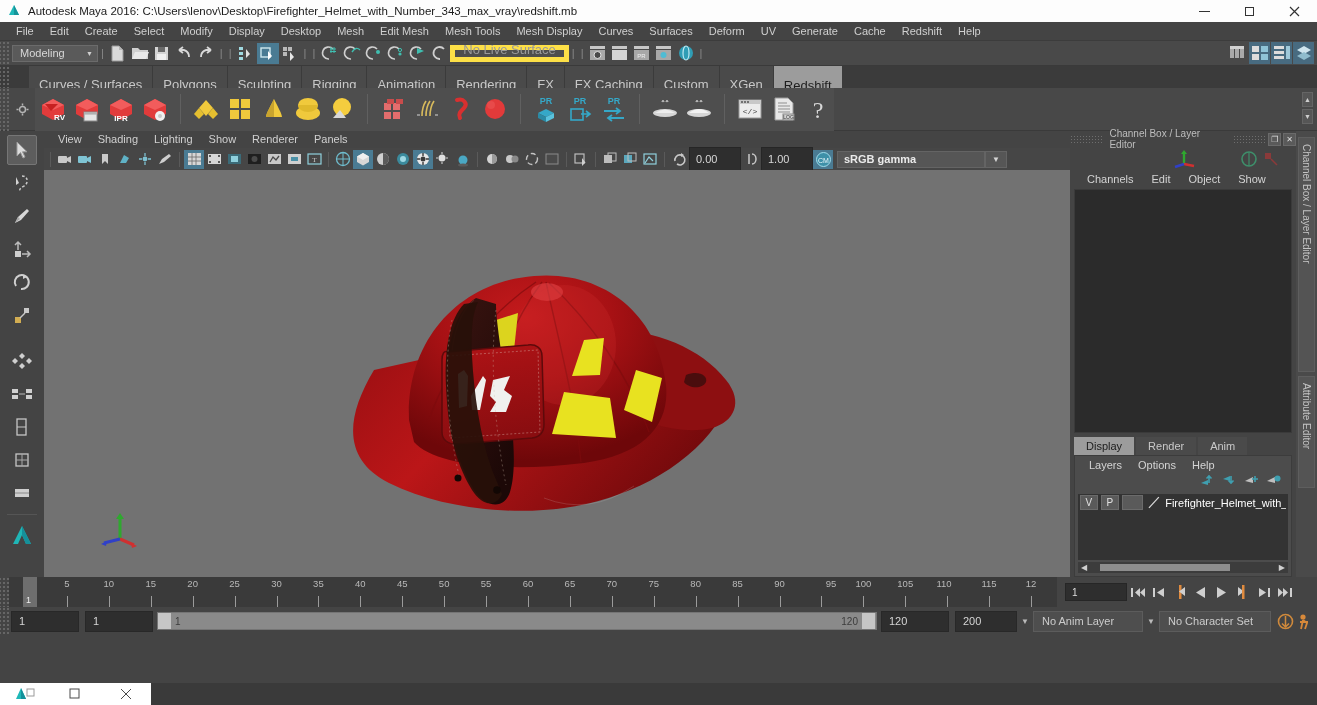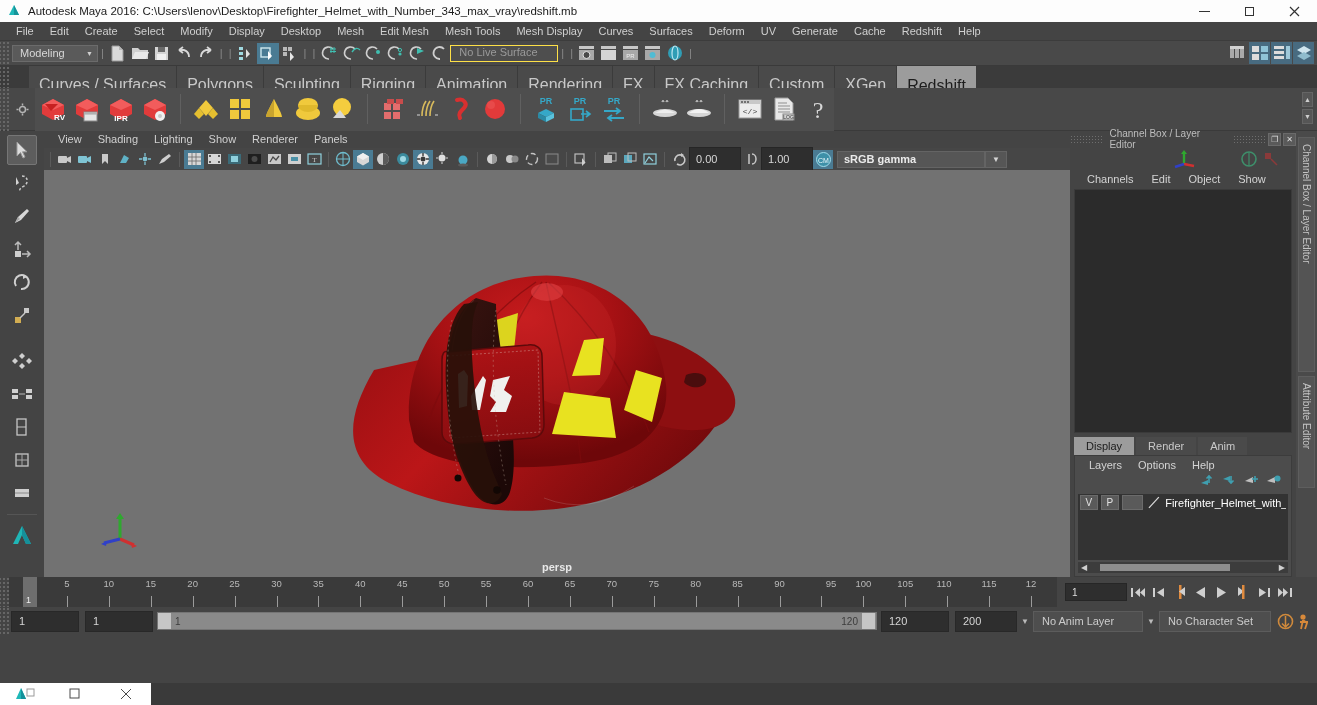--- a/index.html
+++ b/index.html
@@ -41,29 +41,29 @@
   .combo{
     height:17px; background:#5a5a5a; border:1px solid #6b6b6b; color:#d8d8d8;
     display:flex;align-items:center; padding:0 4px 0 7px; font-size:11px;
     min-width:86px; justify-content:space-between; margin-left:3px;
   }
   .combo .car{ font-size:7px; color:#cfcfcf; margin-left:8px;}
   .tsep2{ color:#8a8a8a; font-size:11px; margin:0 3px;}
   .tbtn{ width:22px;height:21px;display:flex;align-items:center;justify-content:center;flex:none;}
   .tbtn.sel{ background:#4a7b93; }
   .tbtn svg{display:block}
-  .lsurf{ height:17px;background:#4e4e4e;border:1px solid #fde047;color:#9a9a9a;
-     display:flex;align-items:flex-start;padding:0 8px;font-size:11px;min-width:108px;}
+  .lsurf{ height:17px;background:#4e4e4e;border:5px solid #fde047;color:#9a9a9a;
+     display:flex;align-items:flex-end;padding:0 8px;font-size:13px;min-width:108px;}
   .tb-right{ position:absolute; right:3px; top:1px; display:flex; gap:1px;}
   .tbtn.bl{ background:#486b80; width:21px;height:22px;}
 
   
   .shelftabs{ height:22px;background:#3b3b3b;display:flex;align-items:flex-end;}
   .shelftabs .grip{height:22px;}
-  .stab{ height:17px; line-height:17px; padding:12px 10px; font-size:16px;
+  .stab{ height:17px; line-height:17px; padding:12px 10px; font-size:13px;
      background:#4a4a4a; color:#c8c8c8; margin-right:1px; border-top-left-radius:2px;border-top-right-radius:2px;}
   .stab.active{ background:#9c9c9c; color:#1d1d1d; height:19px; line-height:19px;}
 
   
   .shelfbar{ height:43px;background:#484848;display:flex;align-items:center; position:relative;
      border-bottom:1px solid #3a3a3a;}
   .shelfbar .grip{height:43px;}
   .gearcell{ width:26px;display:flex;align-items:center;justify-content:center;}
   .shelfitems{ display:flex;align-items:center;gap:2px; padding-left:2px; background:#4e4e4e; height:43px;}
   .sico{ width:32px;height:32px;display:flex;align-items:center;justify-content:center;flex:none;}
@@ -1010,21 +1010,20 @@
           <svg width="46" height="46" viewBox="0 0 46 46">
             <path d="M24 34 L24 12" stroke="#2fa82f" stroke-width="3"></path>
             <path d="M24 8 l4 6 h-8 z" fill="#2fa82f"></path>
             <path d="M24 34 L38 40" stroke="#d03030" stroke-width="3"></path>
             <path d="M41 41 l-6 -3 l1 5 z" fill="#d03030"></path>
             <path d="M24 34 L8 38" stroke="#3040c8" stroke-width="3"></path>
             <path d="M5 39 l6 -3 l-1 5 z" fill="#3040c8"></path>
           </svg>
         </div>
 
-        <div class="persp-label">persp</div>
       </div>
     </div>
 
     <div class="rightpanel">
       <div class="rp-main">
         <div class="rp-title">
           <span class="dots"></span>
           <span class="ttl">Channel Box / Layer Editor</span>
           <span class="dots"></span>
           <span class="wbtn">❐</span>

